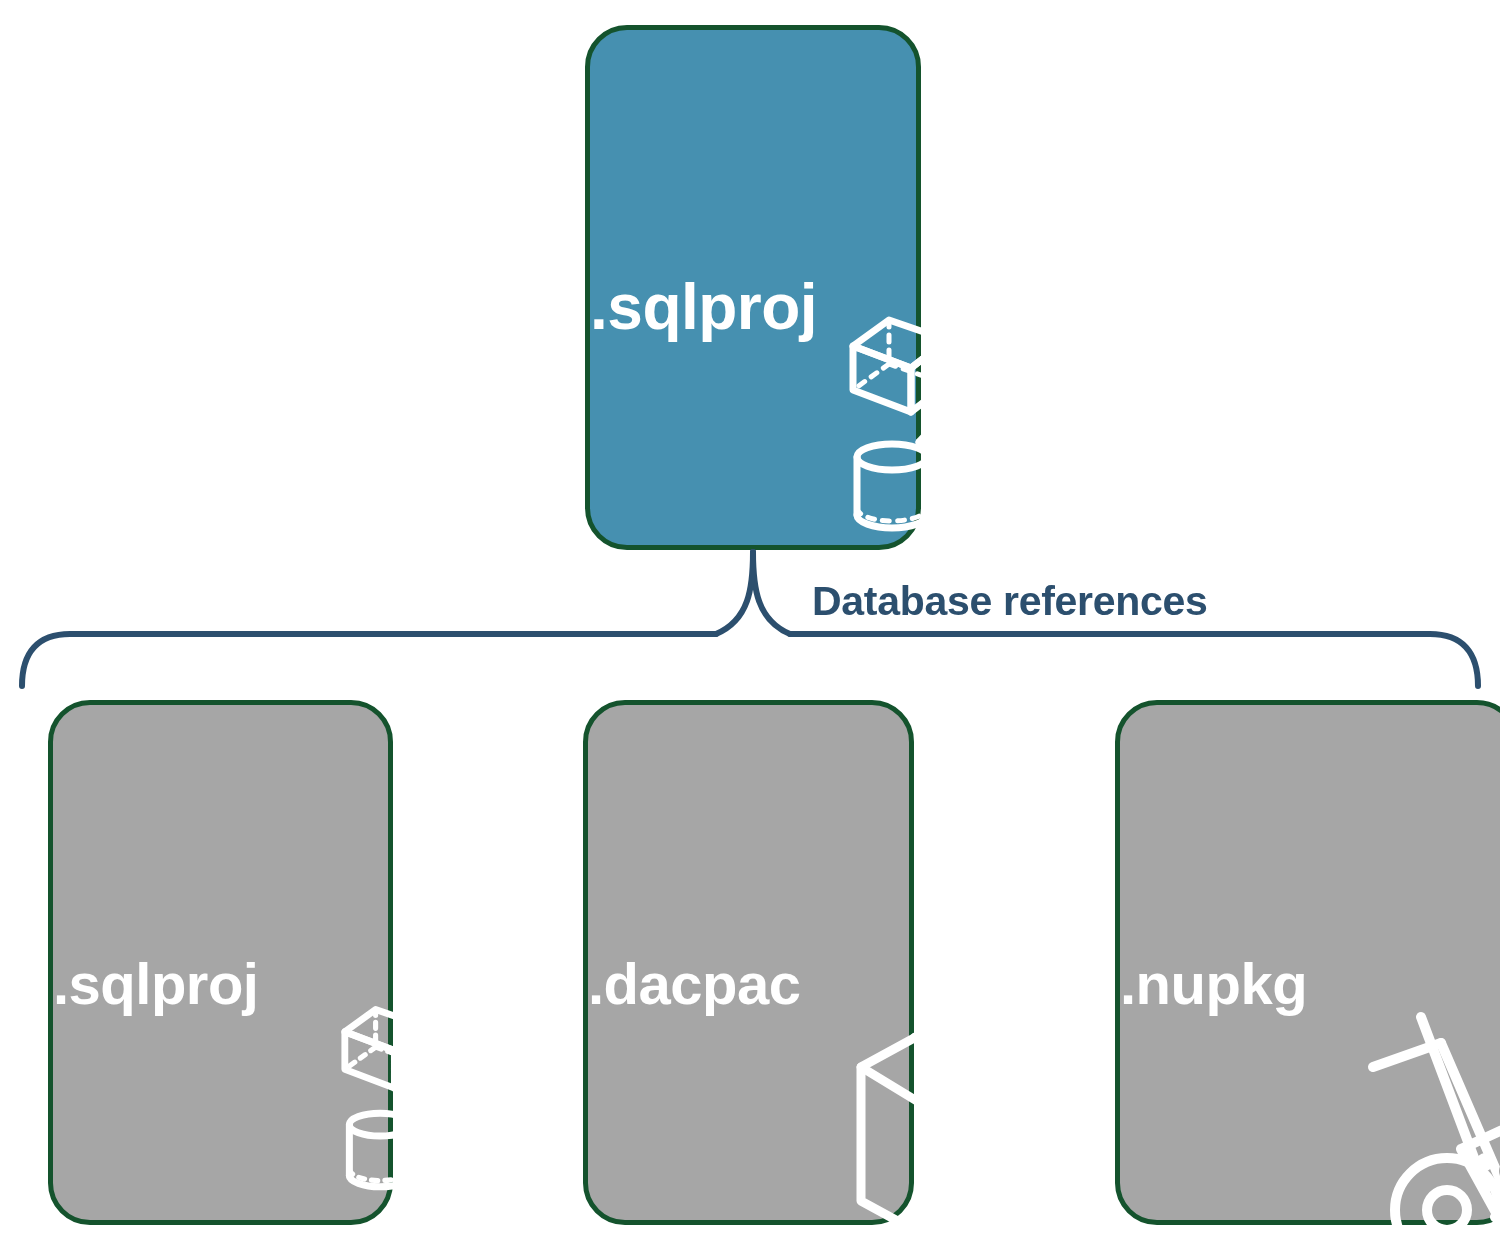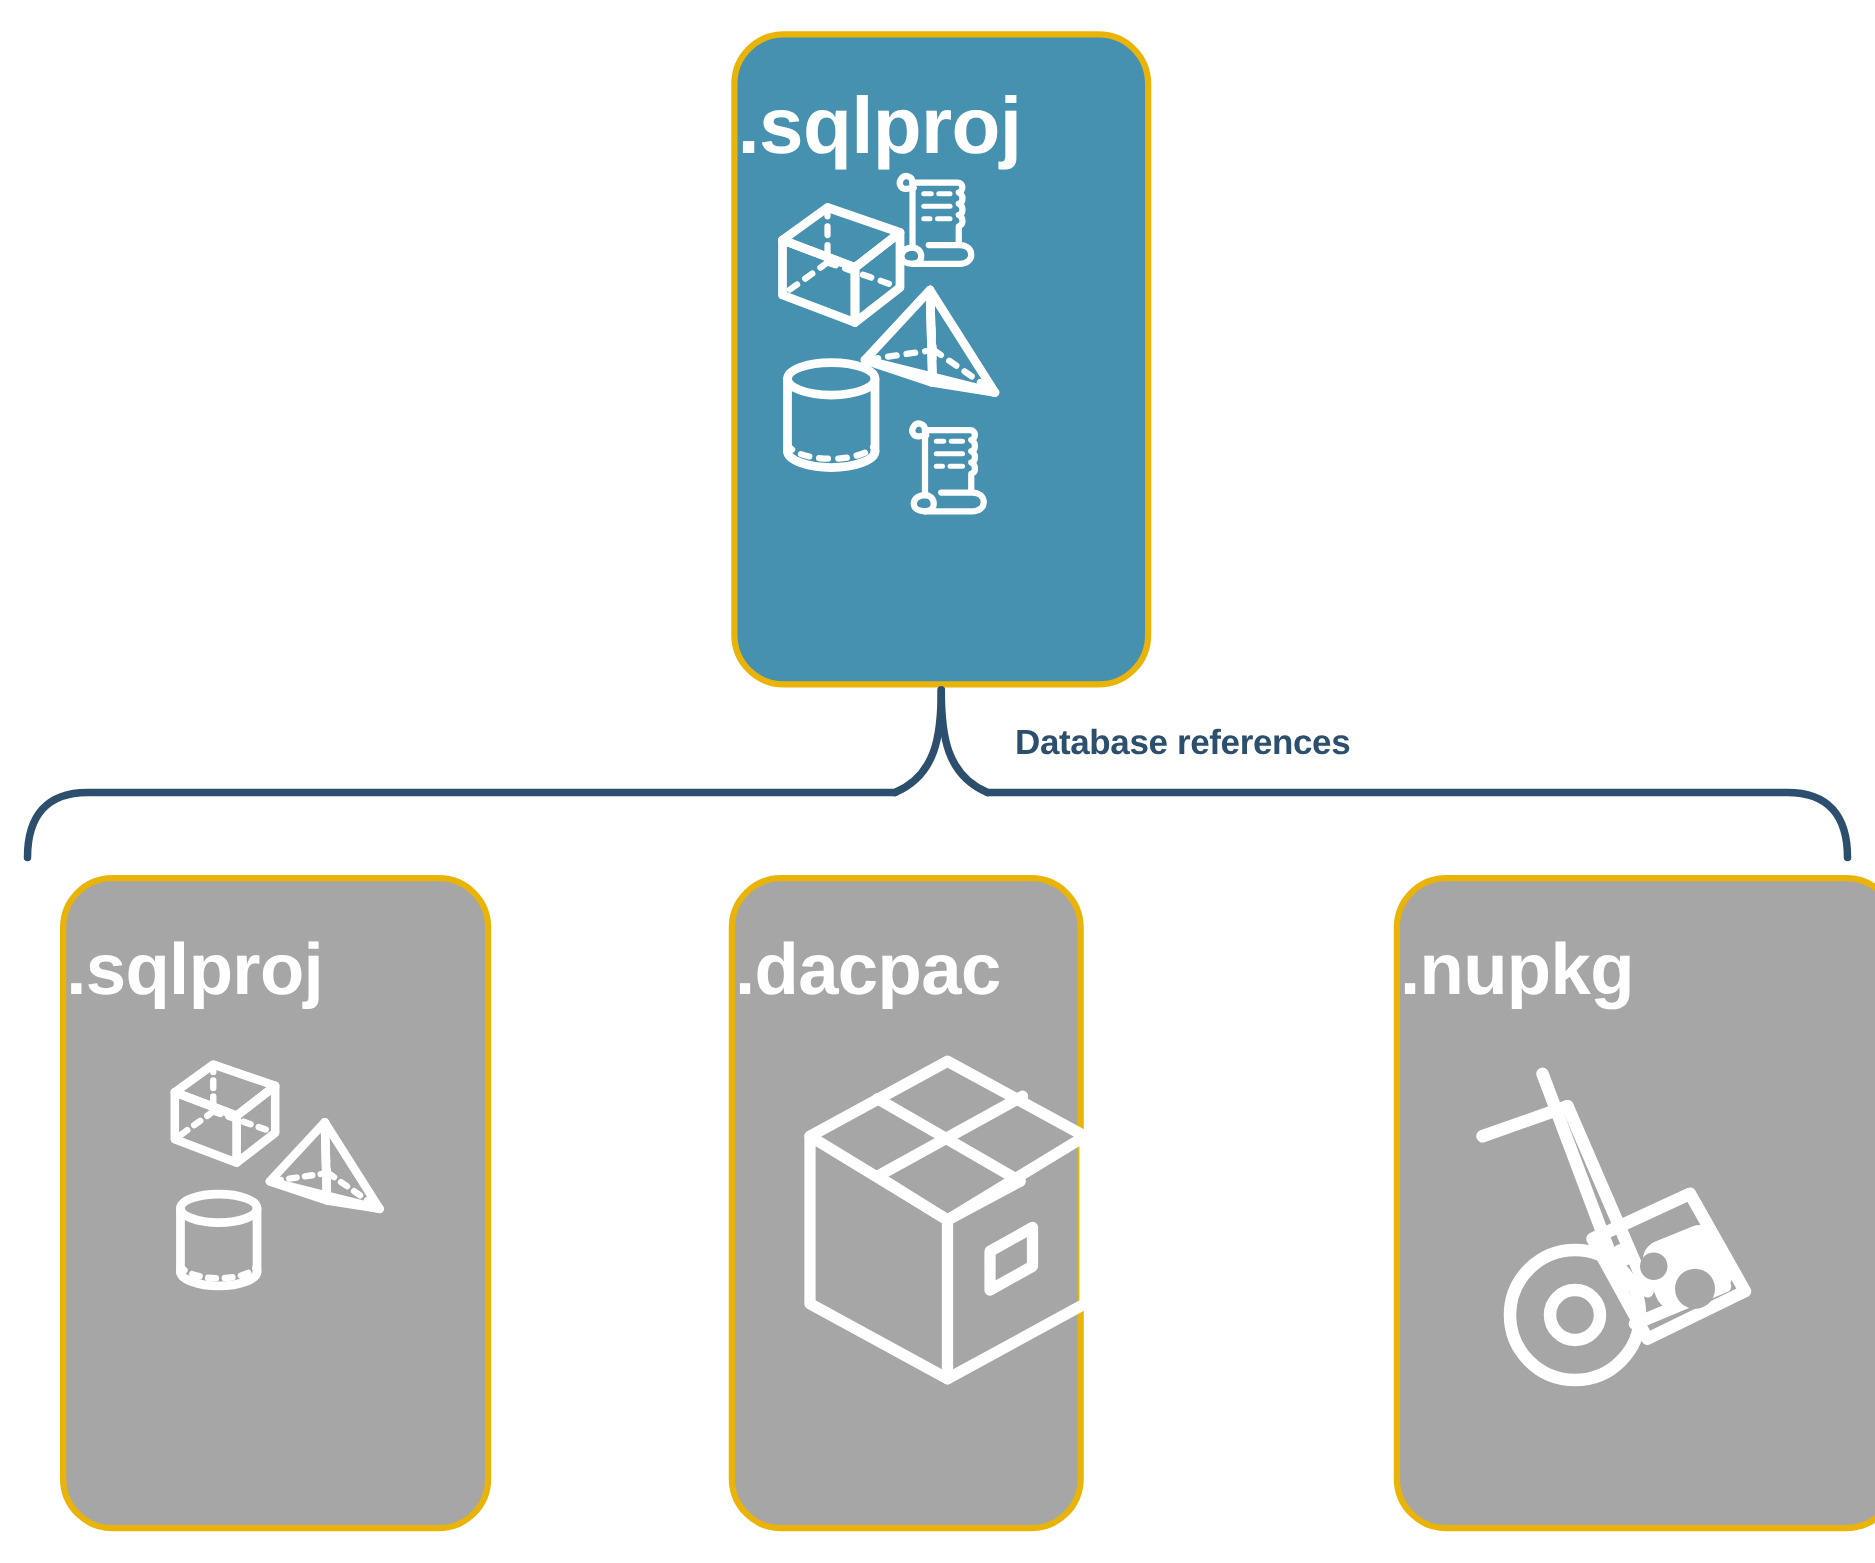--- a/index.html
+++ b/index.html
@@ -16,25 +16,25 @@
   }
   #diagram-root {
     position: absolute;
     left: 0; top: 0;
     width: 1500px;
     height: 1250px;
   }
   .card {
     position: absolute;
     box-sizing: border-box;
-    border: 5px solid #eab308;
+    border: 5px solid #14532d;
     border-radius: 42px;
     display: flex;
-    flex-direction: column;
-    align-items: flex-start;
+    flex-direction: row;
+    align-items: center;
   }
   .card-title {
     color: #ffffff;
     font-weight: bold;
     letter-spacing: -0.5px;
     line-height: 1;
     white-space: nowrap;
   }
   .card-icons {
     position: relative;
@@ -64,21 +64,21 @@
   #card-sqlproj {
     left: 48px;
     top: 700px;
     width: 345px;
     height: 525px;
     background: #A6A6A6;
   }
   #card-dacpac {
     left: 583px;
     top: 700px;
-    width: 284px;
+    width: 331px;
     height: 525px;
     background: #A6A6A6;
   }
   #card-nupkg {
     left: 1115px;
     top: 700px;
     width: 404px;
     height: 525px;
     background: #A6A6A6;
   }
@@ -98,21 +98,21 @@
     height: 160px;
     pointer-events: none;
   }
 
   
   #bracket-label {
     position: absolute;
     left: 812px;
     top: 578px;
     color: #2C4F6E;
-    font-size: 28px;
+    font-size: 41px;
     font-weight: bold;
     letter-spacing: -0.3px;
     white-space: nowrap;
   }
 </style>
 </head>
 <body>
 
 <div id="diagram-root">
 

